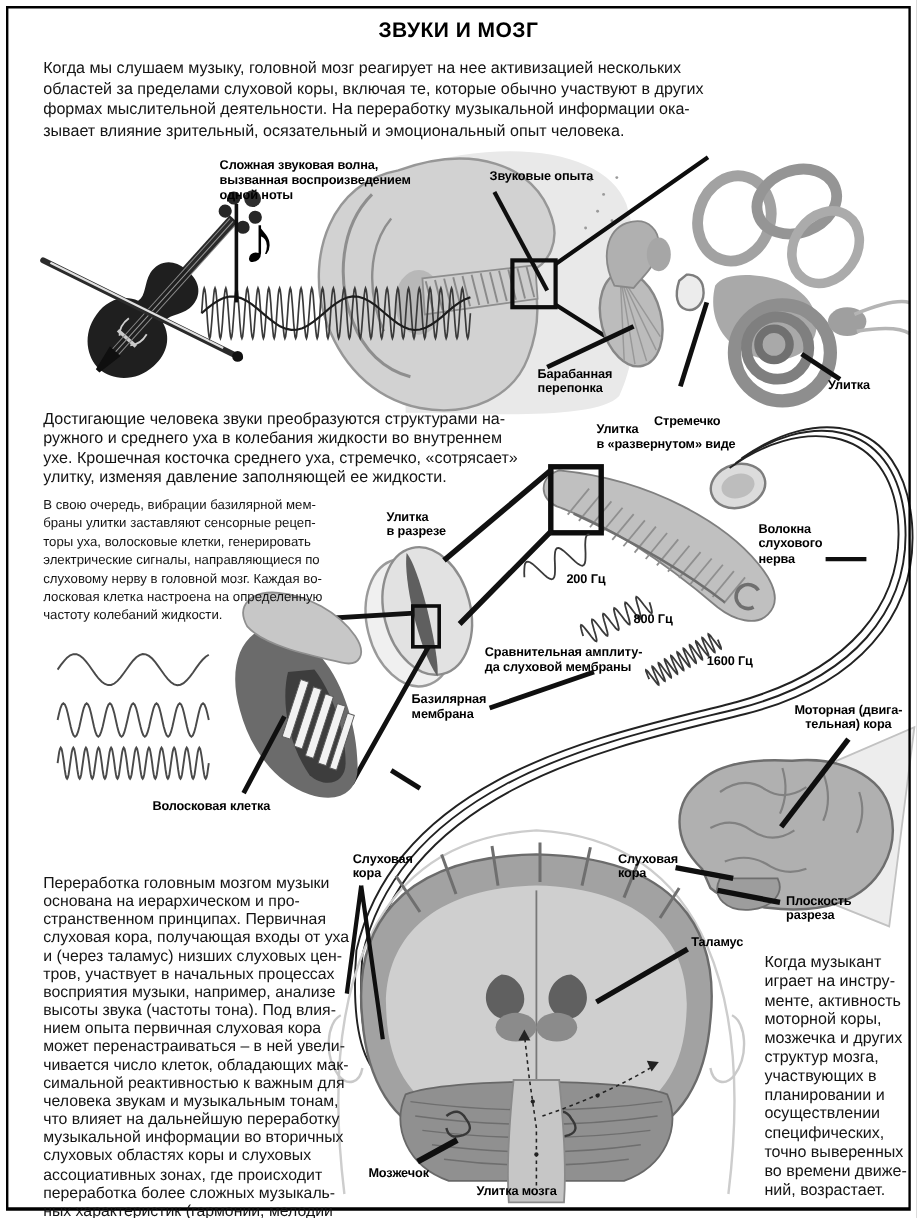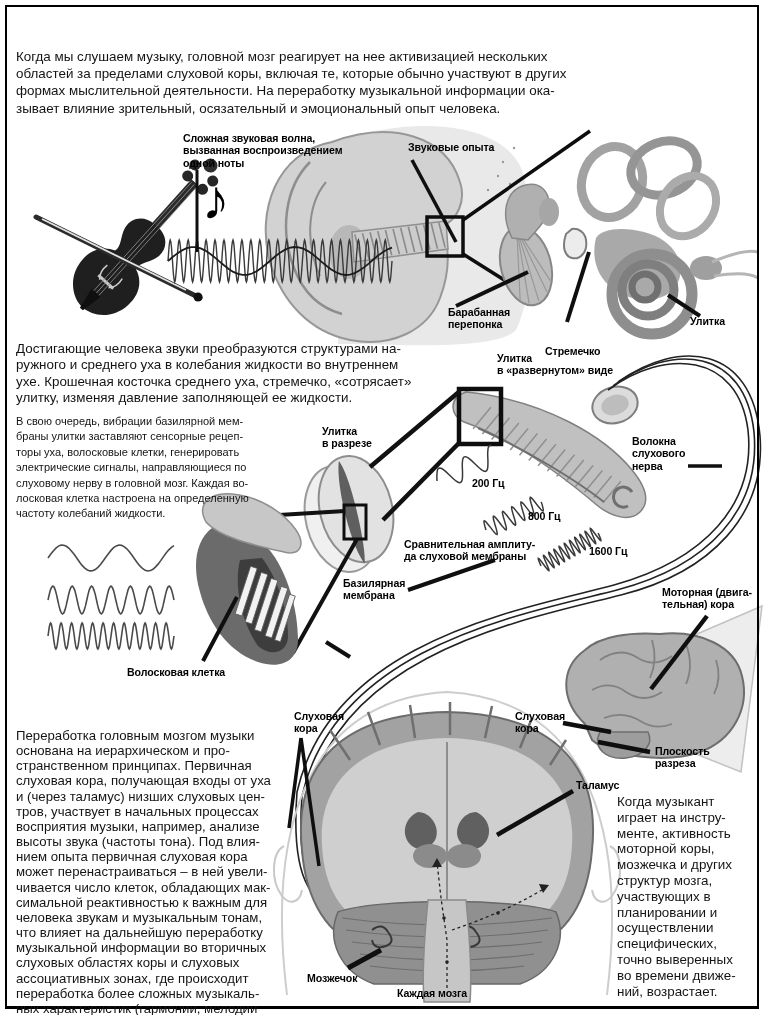--- a/index.html
+++ b/index.html
@@ -2,21 +2,21 @@
 <html><head>
 <meta charset="utf-8">
 <style>
   html,body{margin:0;padding:0;background:#9a9a9a;}
   .page{position:relative;width:764px;height:1015px;background:#ffffff;overflow:hidden;
         font-family:"Liberation Sans",sans-serif;color:#141414;}
   .frame{position:absolute;left:5px;top:5px;right:5px;bottom:6px;
          border:2.5px solid #000;border-bottom-width:3.5px;pointer-events:none;}
   #title{position:absolute;top:15px;left:0;width:100%;text-align:center;
          font-weight:bold;font-size:17.5px;letter-spacing:.4px;color:#000;}
-  .para{position:absolute;white-space:pre-line;}
+  .para{position:absolute;white-space:pre-line;margin-left:20px;}
   .callout{position:absolute;white-space:pre-line;font-weight:bold;font-size:10.6px;
            line-height:1.17;color:#000;letter-spacing:-.1px;}
   .note{position:absolute;font-size:56px;color:#000;line-height:1;}
   svg.art{position:absolute;left:0;top:0;}
 </style>
 </head>
 <body>
 
 <div class="page">
 
@@ -227,20 +227,21 @@
       <path d="M707,616 L651,689" stroke-width="4.5"></path>
       <path d="M563,723 L611,732" stroke-width="4.5"></path>
       <path d="M650,752 L598,742" stroke-width="4.5"></path>
       <path d="M573,791 L497,835" stroke-width="4.5"></path>
       <path d="M301,738 L289,828 M301,738 L319,866" stroke-width="3.5"></path>
       <path d="M348,968 L381,950" stroke-width="5"></path>
     </g>
   </svg>
 
   <div class="frame"></div>
+  <div id="title">ЗВУКИ И МОЗГ</div>
 
   <div class="para" style="left:16px;top:48px;width:615px;font-size:13.4px;line-height:17.2px;">Когда мы слушаем музыку, головной мозг реагирует на нее активизацией нескольких
 областей за пределами слуховой коры, включая те, которые обычно участвуют в других
 формах мыслительной деятельности. На переработку музыкальной информации ока-
 зывает влияние зрительный, осязательный и эмоциональный опыт человека.</div>
   <div class="para" style="left:16px;top:341px;width:475px;font-size:13.4px;line-height:16.4px;">Достигающие человека звуки преобразуются структурами на-
 ружного и среднего уха в колебания жидкости во внутреннем
 ухе. Крошечная косточка среднего уха, стремечко, «сотрясает»
 улитку, изменяя давление заполняющей ее жидкости.</div>
   <div class="para" style="left:16px;top:414px;width:330px;font-size:11px;line-height:15.4px;">В свою очередь, вибрации базилярной мем-
@@ -302,25 +303,25 @@
   <div class="callout" style="left:528px;top:510px;">800 Гц</div>
   <div class="callout" style="left:589px;top:545px;">1600 Гц</div>
   <div class="callout" style="left:404px;top:538px;">Сравнительная амплиту-
 да слуховой мембраны</div>
   <div class="callout" style="left:632px;top:435px;">Волокна
 слухового
 нерва</div>
   <div class="callout" style="left:127px;top:666px;">Волосковая клетка</div>
   <div class="callout" style="left:343px;top:577px;">Базилярная
 мембрана</div>
-  <div class="callout" style="left:662px;top:586px;">Моторная (двига-
+  <div class="callout" style="left:662px;top:586px;text-align:center;">Моторная (двига-
 тельная) кора</div>
   <div class="callout" style="left:515px;top:710px;">Слуховая
 кора</div>
   <div class="callout" style="left:655px;top:745px;">Плоскость
 разреза</div>
   <div class="callout" style="left:294px;top:710px;">Слуховая
 кора</div>
   <div class="callout" style="left:576px;top:779px;">Таламус</div>
   <div class="callout" style="left:307px;top:972px;">Мозжечок</div>
-  <div class="callout" style="left:397px;top:987px;">Каждая мозга</div>
+  <div class="callout" style="left:397px;top:987px;">Улитка мозга</div>
 
 </div>
 
 </body></html>

